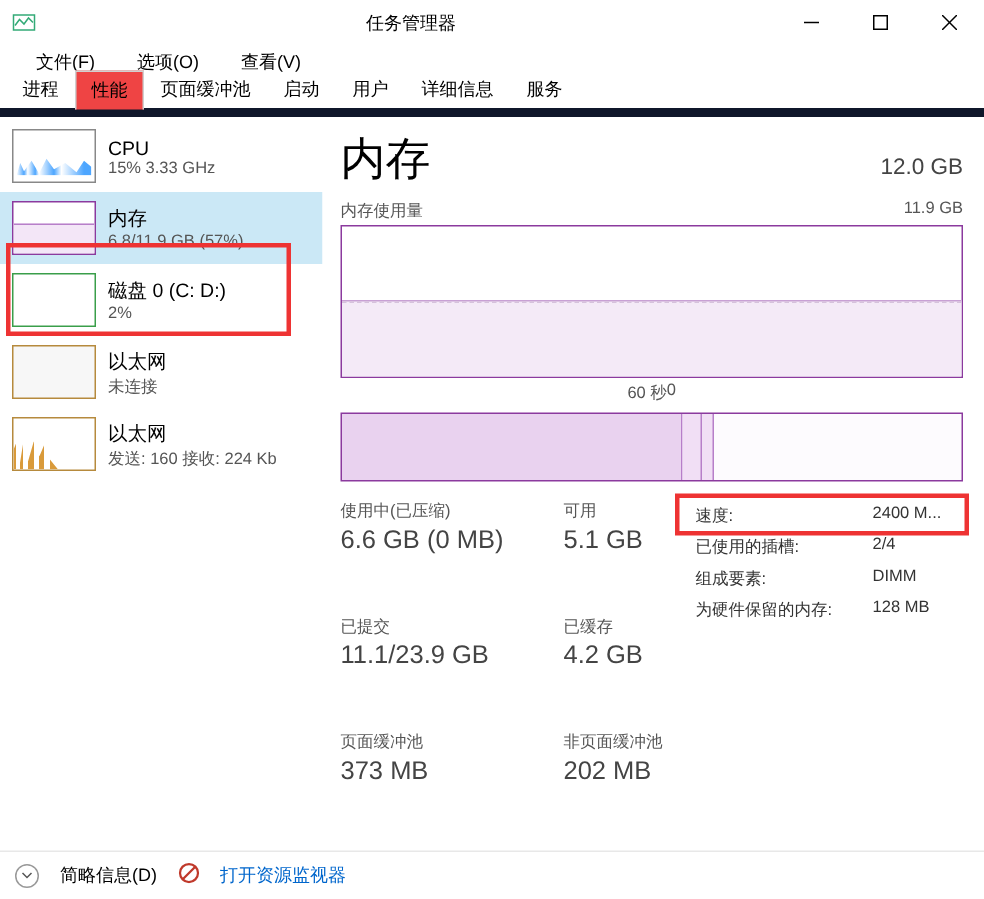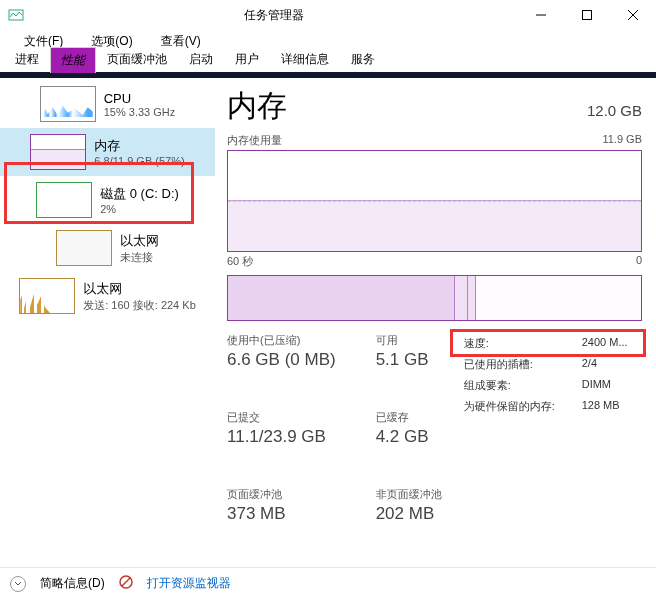--- a/index.html
+++ b/index.html
@@ -8,25 +8,25 @@
 .titlebar { height: 30px; display: flex; align-items: center; padding: 0 0 0 8px; text-align: center; }
 .titlebar .app-icon { width: 16px; height: 16px; margin-right: 6px; }
 .titlebar .title { flex: 1; font-size: 12px; }
 .titlebar .win-btn { width: 46px; height: 30px; display: flex; align-items: center; justify-content: center; }
 .titlebar .win-btn svg { width:10px; height:10px; }
 
 .menubar { height: 22px; display: flex; align-items: center; padding: 0 24px; gap: 28px; font-size: 12px; }
 
 .tabs { display: flex; border-bottom: 6px solid #0f172a; padding: 0 4px; height: 26px; align-items: flex-end; font-size: 12px; }
 .tab { padding: 4px 10px; border: 1px solid transparent; border-bottom: none; cursor: default; }
-.tab.active { border-color:#d0d0d0; background:#a21caf; position:relative; top:1px;font-style:italic; }
+.tab.active { border-color:#d0d0d0; background:#ef4444; position:relative; top:1px; }
 
 .content { display:flex; height: calc(100% - 30px - 22px - 26px - 32px); }
 .sidebar { width: 215px; overflow:hidden; padding-top: 2px; }
-.side-item { display:flex; align-items:center; padding:6px 8px; gap:8px; position:relative;justify-content:center; }
+.side-item { display:flex; align-items:center; padding:6px 8px; gap:8px; position:relative; }
 .side-item.selected { background:#cbe8f6; }
 .side-thumb { width:56px; height:36px; border:1px solid #888; background:#fff; position:relative; overflow:hidden; flex-shrink:0; }
 .side-thumb.cpu::after{content:"";position:absolute;bottom:4px;left:2px;right:2px;height:14px;background:linear-gradient(90deg,transparent 0%,#4da6ff 10%,transparent 15%,#4da6ff 25%,transparent 30%,#4da6ff 50%,transparent 60%,#4da6ff 90%);clip-path:polygon(0 100%,5% 40%,10% 80%,20% 30%,30% 90%,40% 20%,50% 70%,65% 40%,80% 85%,90% 30%,100% 60%,100% 100%);}
 .side-thumb.mem{border-color:#8b3a9e;}
 .side-thumb.mem::before{content:"";position:absolute;left:0;right:0;bottom:0;height:55%;background:#f3e6f7;border-top:1px solid #b77fc9;}
 .side-thumb.disk{border-color:#3a9e4a;}
 .side-thumb.eth1{border-color:#b68a3d;background:#f7f7f7;}
 .side-thumb.eth2{border-color:#b68a3d;}
 .side-thumb.eth2::after{content:"";position:absolute;left:0;right:0;bottom:0;height:22px;background:linear-gradient(to right,#d99a3a 0 3%,transparent 3% 8%,#d99a3a 8% 12%,transparent 12% 18%,#d99a3a 18% 25%,transparent 25% 32%,#d99a3a 32% 38%,transparent 38% 45%,#d99a3a 45% 55%,transparent 55% 100%);clip-path:polygon(0 100%,0 40%,5% 10%,8% 80%,12% 20%,18% 75%,25% 15%,32% 60%,38% 25%,45% 70%,55% 100%,100% 100%);}
 .side-text .t1{font-size:13px;}
@@ -34,21 +34,21 @@
 .hl-mem { position:absolute; border:3px solid #e33; pointer-events:none; left:4px; top:84px; width:190px; height:62px; }
 
 .main { flex:1; padding: 8px 14px 8px 12px; overflow:hidden; }
 .main-head { display:flex; align-items:baseline; justify-content:space-between; }
 .main-title { font-size:30px; font-weight:normal; }
 .main-cap { font-size:15px; color:#444; }
 .graph-label { display:flex; justify-content:space-between; font-size:11px; color:#555; margin-top:6px; }
 .graph-usage { height:102px; border:1px solid #8b3a9e; margin-top:2px; position:relative; background:#fff; }
 .graph-usage::before{content:"";position:absolute;left:0;right:0;bottom:0;height:50%;background:#f4eaf7;border-top:1px solid #c8a0d4;}
 .graph-usage .gx{position:absolute;left:0;right:0;top:50%;border-top:1px dashed #d6c2dc;}
-.usage-scale { display:flex; justify-content:space-between; font-size:11px; color:#555; margin-top:2px; }
+.usage-scale { display:flex; justify-content:center; font-size:11px; color:#555; margin-top:2px; }
 .comp-row { margin-top:6px; }
 .comp-bar { height:46px; border:1px solid #8b3a9e; margin-top:2px; position:relative; background:#fdfbfe; }
 .comp-bar .seg{position:absolute;top:0;bottom:0;background:#f1dff5;border-right:1px solid #b77fc9;}
 .comp-bar .s1{left:0;width:55%;background:#e9d2ef;}
 .comp-bar .s2{left:55%;width:3%;}
 .comp-bar .s3{left:58%;width:2%;}
 
 .stats { display:flex; margin-top:12px; gap:16px; }
 .stats-left { display:grid; grid-template-columns: auto auto; column-gap:22px; row-gap:8px;gap:40px; }
 .stat .lbl{font-size:11px;color:#555;}

